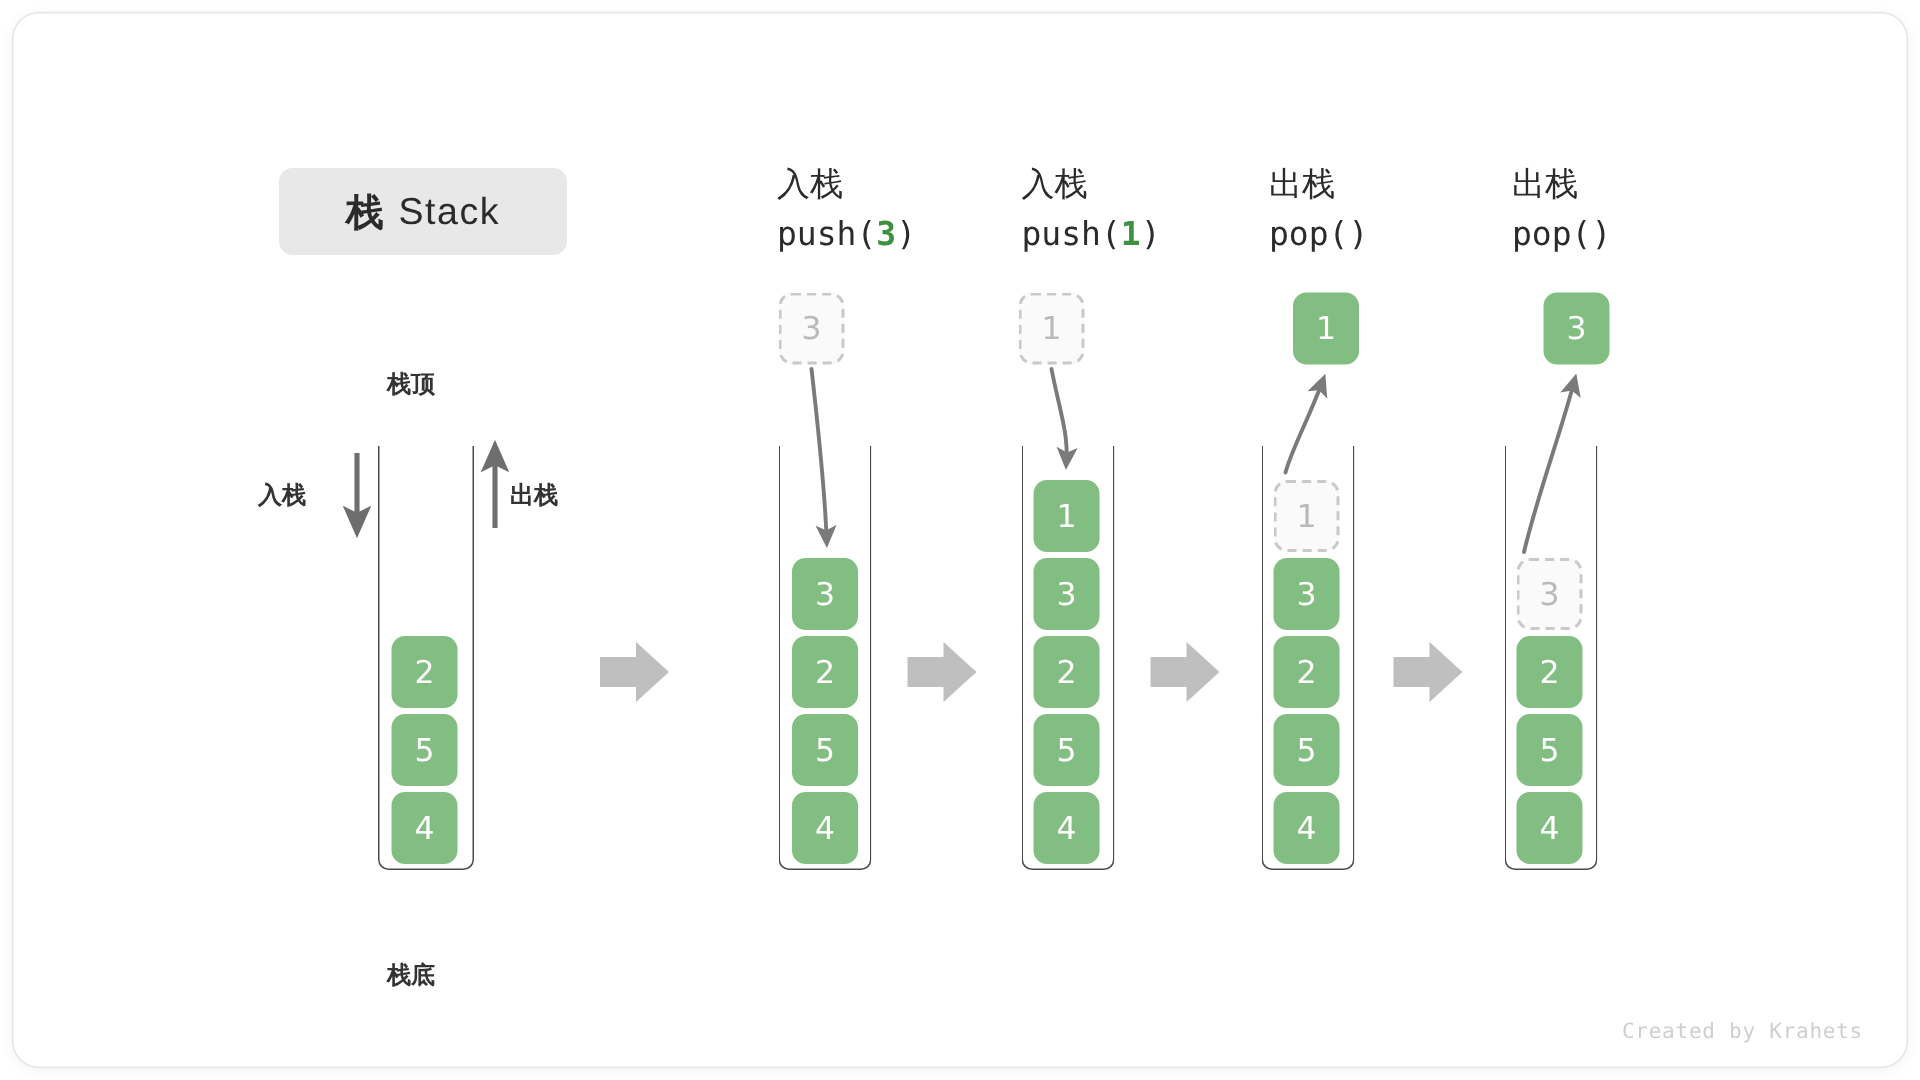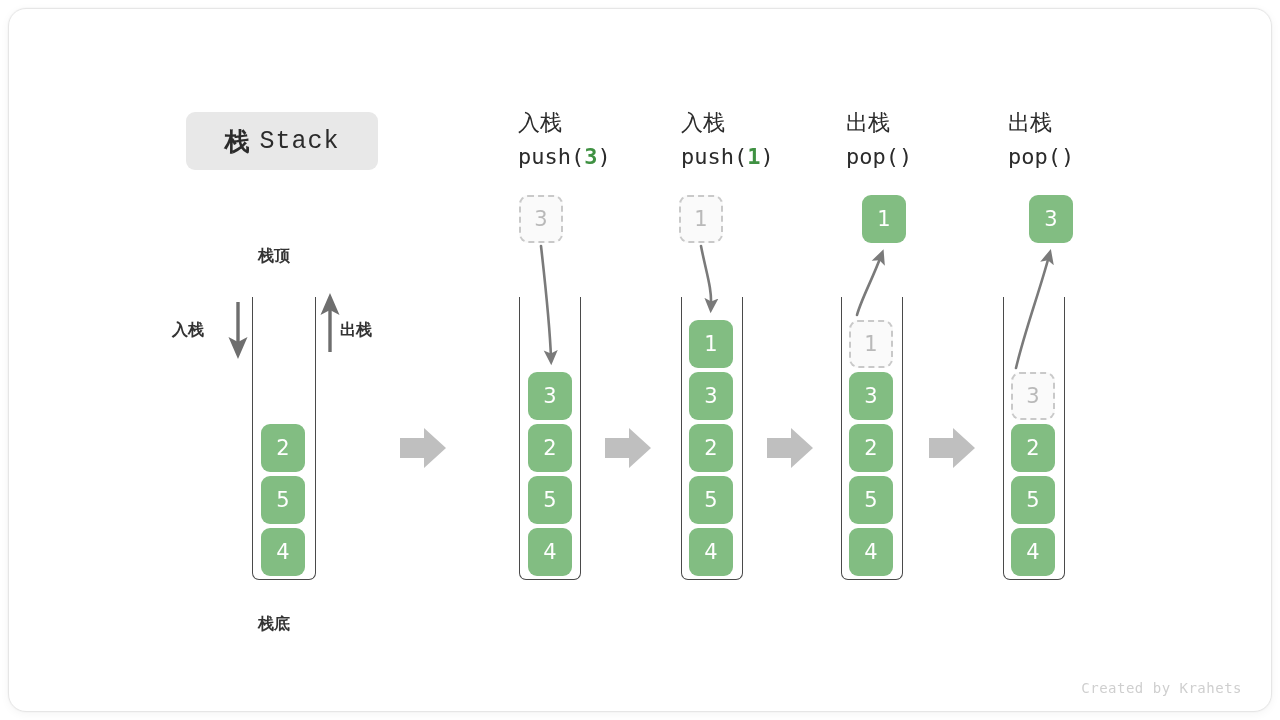--- a/index.html
+++ b/index.html
@@ -35,21 +35,21 @@
     display: flex; align-items: center; justify-content: center;
     gap: 10px;
   }
   .title-cn {
     font-family: "Liberation Sans", "DejaVu Sans", sans-serif;
     font-weight: bold;
     font-size: 25px;
     color: #2b2b2b;
   }
   .title-en {
-    font-family: Liberation Mono, monospace;
+    font-family: Liberation Sans, sans-serif;
     font-size: 25px;
     color: #2b2b2b;
     letter-spacing: 1px;
   }
 
   
   .lbl-bold {
     position: absolute;
     font-family: "Liberation Sans", "DejaVu Sans", sans-serif;
     font-weight: bold;
@@ -139,21 +139,21 @@
   <div class="lbl-bold" style="left:172px; top:320px;">入栈</div>
 
   <div class="lbl-bold" style="left:340px; top:320px;">出栈</div>
 
   <div class="stack-tube" style="left:252px; top:297px; width:64px; height:283px;"></div>
 
   <div class="cell filled" style="left:261px; top:424px;">2</div>
   <div class="cell filled" style="left:261px; top:476px;">5</div>
   <div class="cell filled" style="left:261px; top:528px;">4</div>
 
-  <div class="lbl-bold" style="left:258px; top:614px;">栈底</div>
+  <div class="lbl-bold" style="left:258px; top:640px;">栈底</div>
 
   <div class="col-head" style="left:518px; top:106px;">
     <div class="line1">入栈</div>
     <div class="line2"><span>push(</span><span class="arg">3</span><span>)</span></div>
   </div>
   <div class="cell ghost" style="left:519px; top:195px;">3</div>
   <div class="stack-tube" style="left:519px; top:297px; width:62px; height:283px;"></div>
   <div class="cell filled" style="left:528px; top:372px;">3</div>
   <div class="cell filled" style="left:528px; top:424px;">2</div>
   <div class="cell filled" style="left:528px; top:476px;">5</div>

